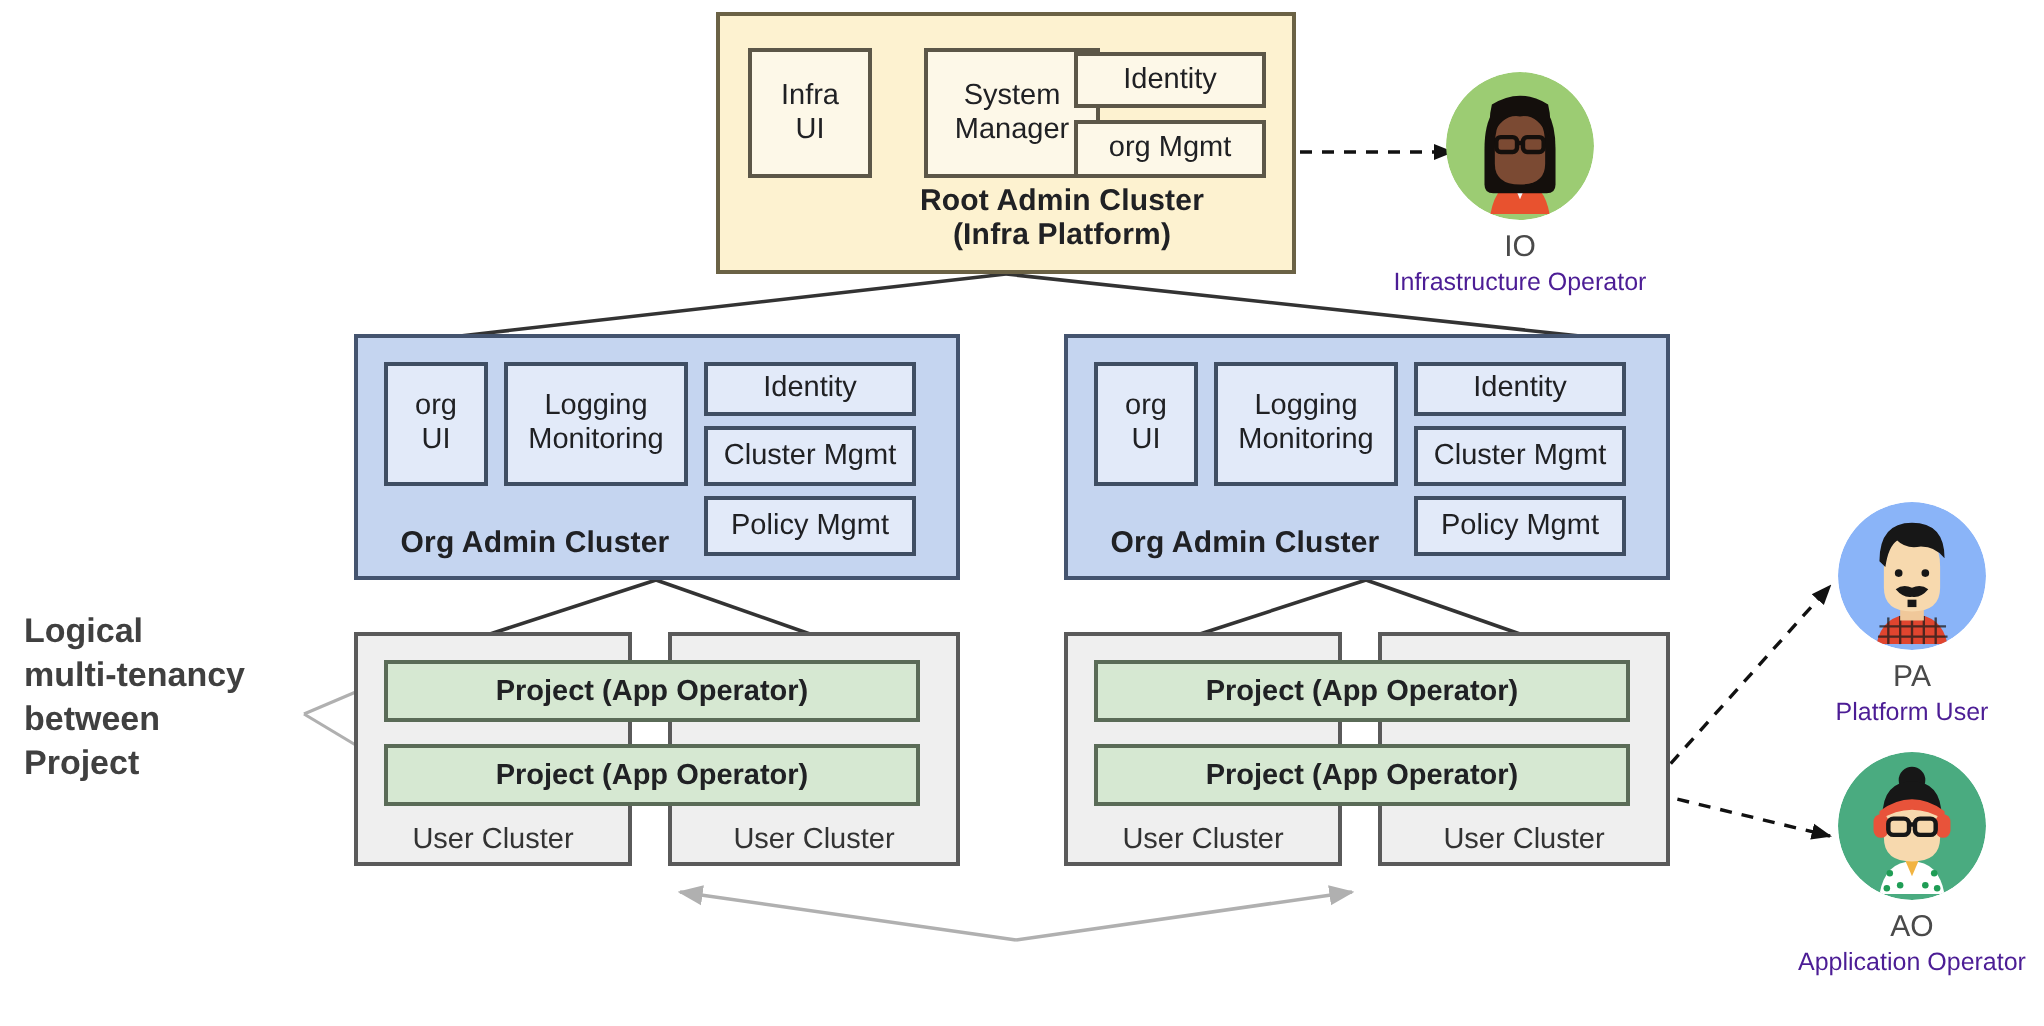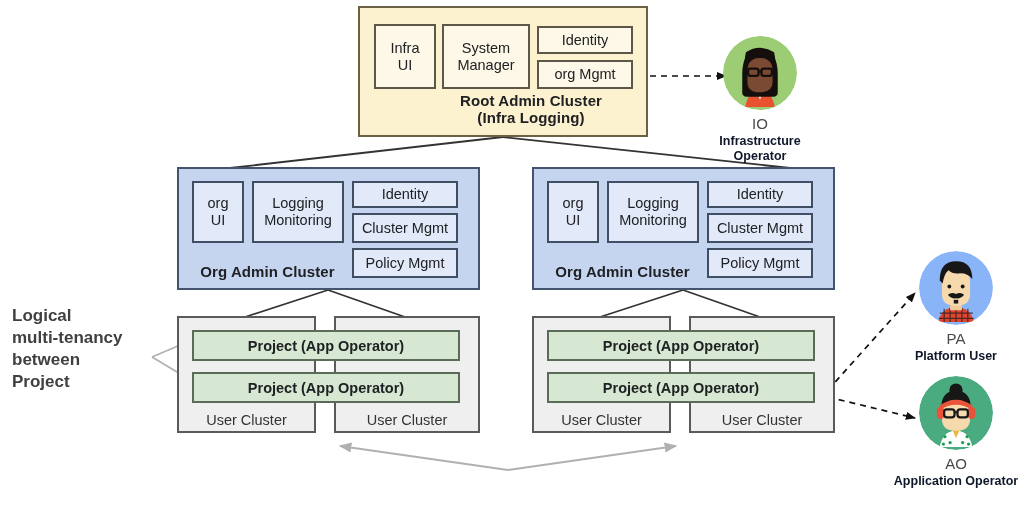--- a/index.html
+++ b/index.html
@@ -35,21 +35,21 @@
   .side-label{position:absolute;font-weight:bold;font-size:17px;line-height:1.3;
        text-align:left;color:#404040;}
   .bottom-label{position:absolute;font-weight:bold;font-size:18px;text-align:center;
        color:#1b1b1b;width:100%;}
 
   
   .persona{position:absolute;width:132px;text-align:center;}
   .persona .avatar{width:74px;height:74px;border-radius:50%;margin:0 auto;overflow:hidden;
        position:relative;}
   .persona .pname{font-size:15px;color:#4a4a4a;margin-top:5px;line-height:1.2;}
-  .persona .prole{font-size:12.5px;color:#0f172a;line-height:1.2;margin-top:1px;font-weight:bold;}
+  .persona .prole{font-size:12.5px;color:#4c1d95;line-height:1.2;margin-top:1px;}
 
   svg.edges{position:absolute;left:0;top:0;width:1022px;height:513px;pointer-events:none;}
 </style>
 </head>
 <body>
 
 <div id="stage">
 
   <svg class="edges" viewBox="0 0 1022 513">
     <defs>
@@ -93,36 +93,36 @@
     </g>
   </svg>
 
   <div class="box root-cluster" style="left:358px;top:6px;width:290px;height:131px;"></div>
 
   <div class="box root-sub" style="left:374px;top:24px;width:62px;height:65px;flex-direction:column;">
     <span>Infra</span>
     <span>UI</span>
   </div>
 
-  <div class="box root-sub" style="left:442px;top:24px;width:88px;height:65px;flex-direction:column;">
+  <div class="box root-sub" style="left:462px;top:24px;width:88px;height:65px;flex-direction:column;">
     <span>System</span>
     <span>Manager</span>
   </div>
 
   <div class="box root-sub" style="left:537px;top:26px;width:96px;height:28px;">
     <span>Identity</span>
   </div>
 
   <div class="box root-sub" style="left:537px;top:60px;width:96px;height:29px;">
     <span>org Mgmt</span>
   </div>
 
   <div class="cluster-title" style="left:358px;top:92px;width:290px;font-size:15px;padding-left:28px;">
     <div>Root Admin Cluster</div>
-    <div>(Infra Logging)</div>
+    <div>(Infra Platform)</div>
   </div>
 
   <div class="box org-cluster" style="left:177px;top:167px;width:303px;height:123px;"></div>
 
   <div class="box org-sub" style="left:192px;top:181px;width:52px;height:62px;flex-direction:column;">
     <span>org</span>
     <span>UI</span>
   </div>
 
   <div class="box org-sub" style="left:252px;top:181px;width:92px;height:62px;flex-direction:column;">

